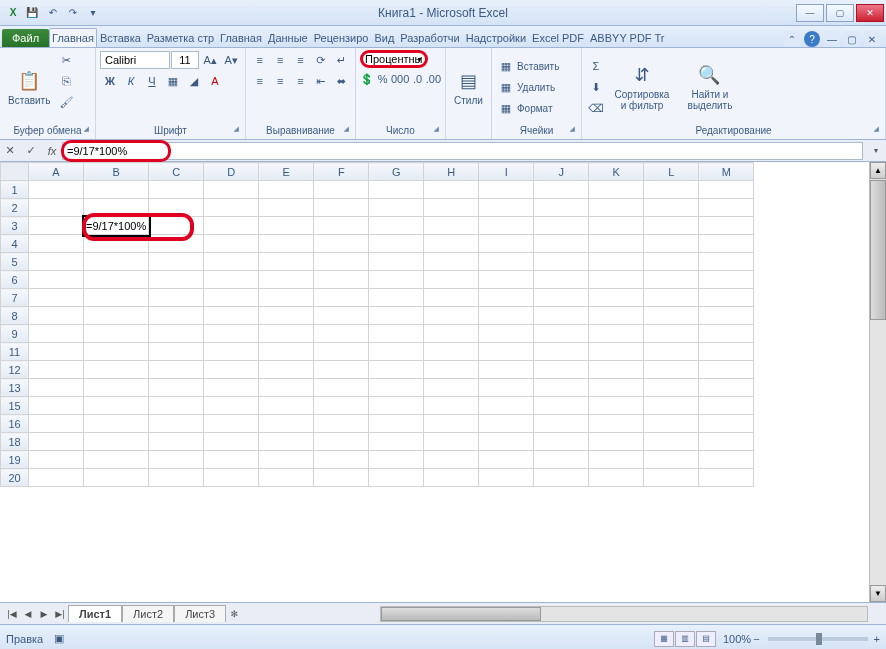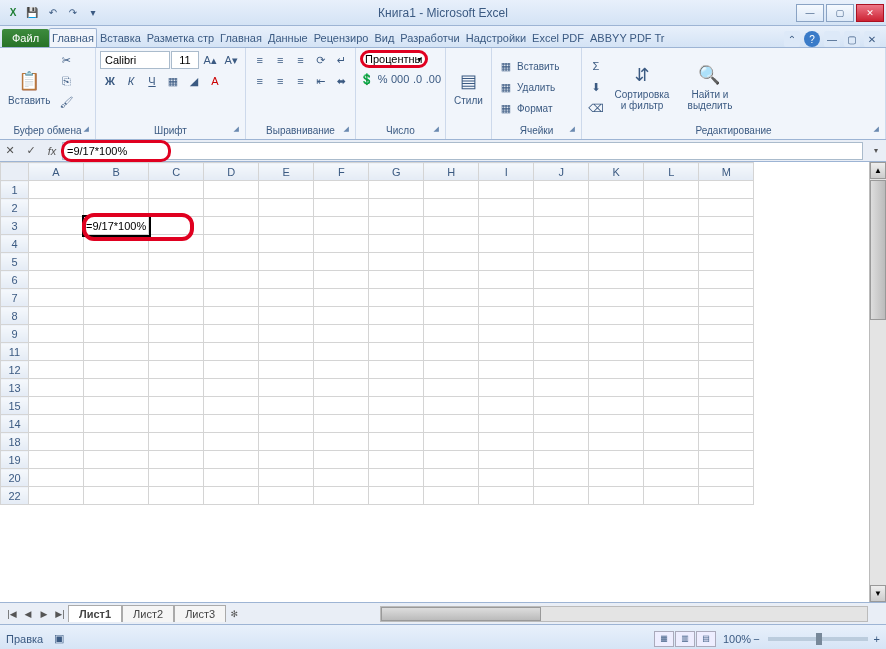--- a/index.html
+++ b/index.html
@@ -475,21 +475,21 @@
           <td class="cell" style=""></td>
           <td class="cell" style=""></td>
           <td class="cell" style=""></td>
           <td class="cell" style=""></td>
           <td class="cell" style=""></td>
           <td class="cell" style=""></td>
           <td class="cell" style=""></td>
           <td class="cell" style=""></td>
         </tr>
         <tr>
-          <th class="rowh">14</th>
+          <th class="rowh">16</th>
           <td class="cell" style=""></td>
           <td class="cell" style=""></td>
           <td class="cell" style=""></td>
           <td class="cell" style=""></td>
           <td class="cell" style=""></td>
           <td class="cell" style=""></td>
           <td class="cell" style=""></td>
           <td class="cell" style=""></td>
           <td class="cell" style=""></td>
           <td class="cell" style=""></td>
@@ -524,36 +524,20 @@
           <td class="cell" style=""></td>
           <td class="cell" style=""></td>
           <td class="cell" style=""></td>
           <td class="cell" style=""></td>
           <td class="cell" style=""></td>
           <td class="cell" style=""></td>
           <td class="cell" style=""></td>
         </tr>
         <tr>
           <th class="rowh">20</th>
-          <td class="cell" style=""></td>
-          <td class="cell" style=""></td>
-          <td class="cell" style=""></td>
-          <td class="cell" style=""></td>
-          <td class="cell" style=""></td>
-          <td class="cell" style=""></td>
-          <td class="cell" style=""></td>
-          <td class="cell" style=""></td>
-          <td class="cell" style=""></td>
-          <td class="cell" style=""></td>
-          <td class="cell" style=""></td>
-          <td class="cell" style=""></td>
-          <td class="cell" style=""></td>
-        </tr>
-        <tr>
-          <th class="rowh">22</th>
           <td class="cell" style=""></td>
           <td class="cell" style=""></td>
           <td class="cell" style=""></td>
           <td class="cell" style=""></td>
           <td class="cell" style=""></td>
           <td class="cell" style=""></td>
           <td class="cell" style=""></td>
           <td class="cell" style=""></td>
           <td class="cell" style=""></td>
           <td class="cell" style=""></td>

